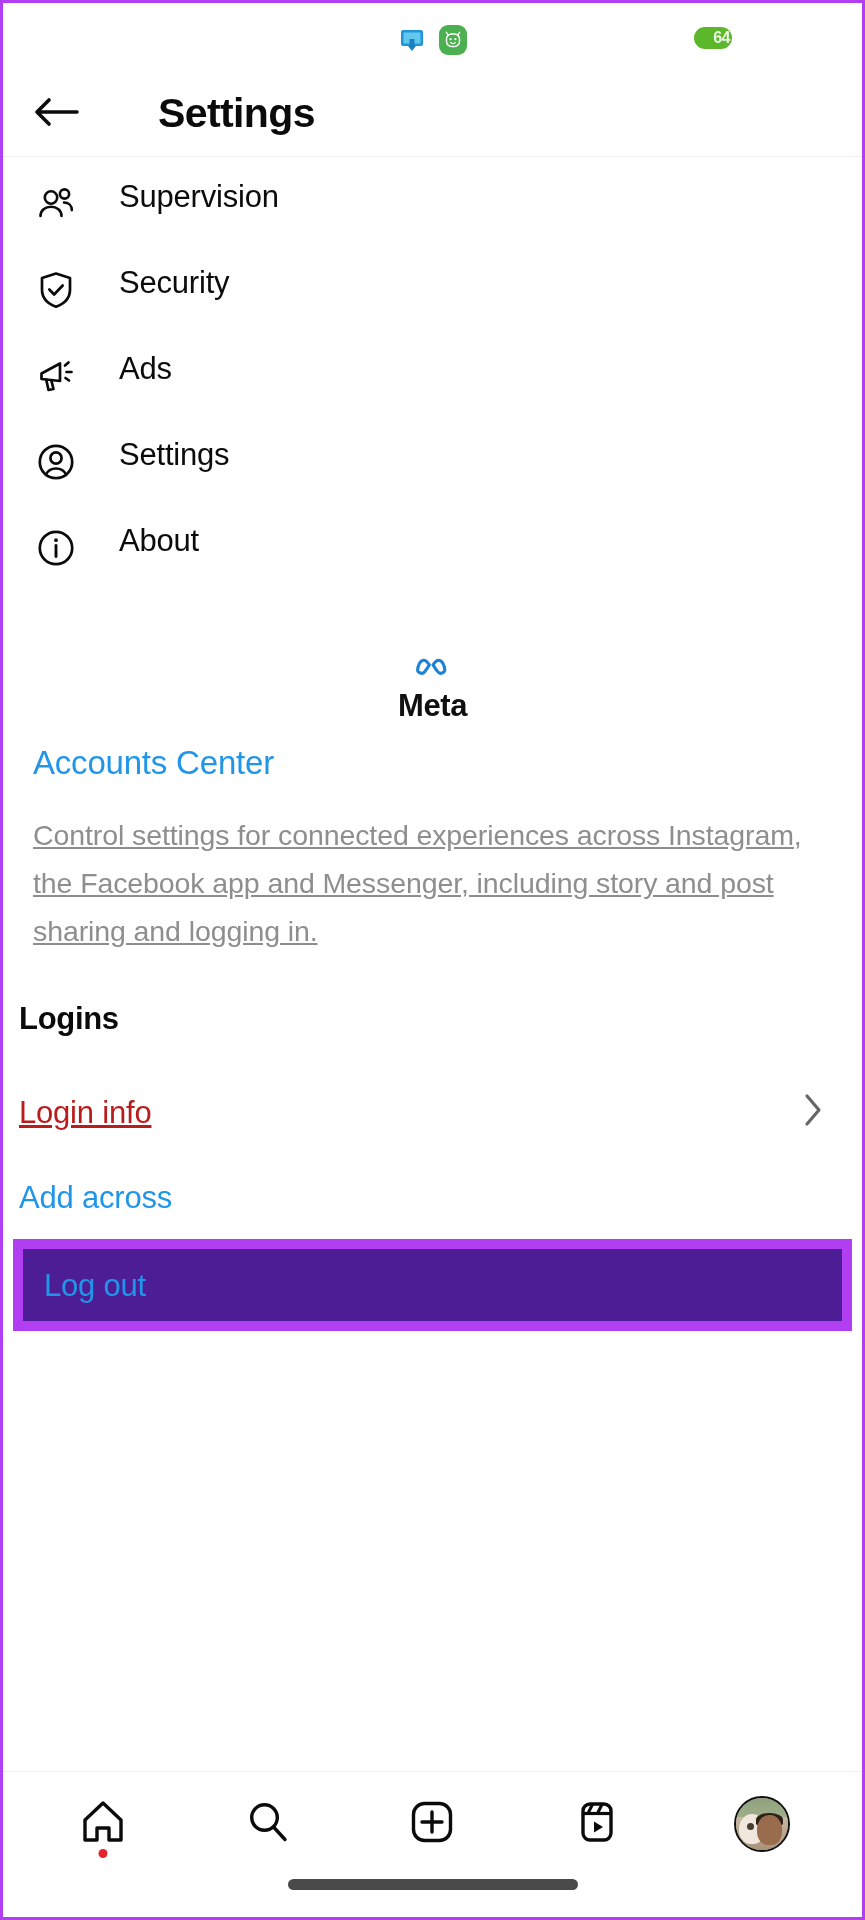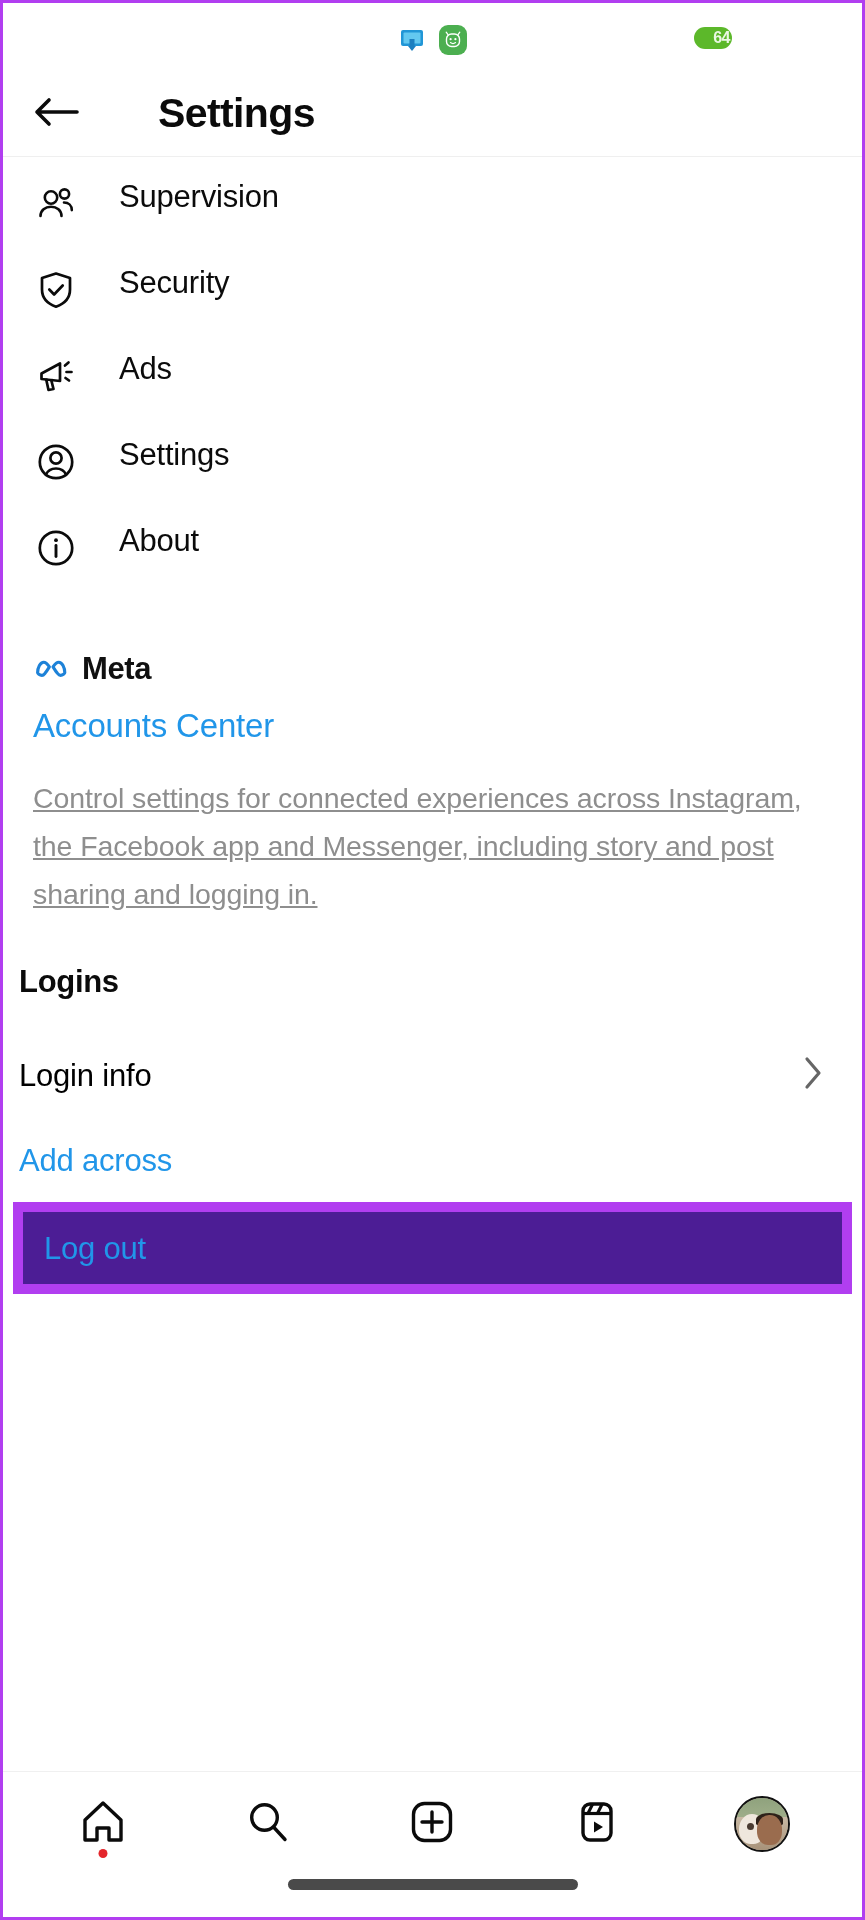--- a/index.html
+++ b/index.html
@@ -128,20 +128,21 @@
     letter-spacing: -0.2px;
   }
 
   
   .meta-block { padding: 36px 30px 0 30px; }
   .meta-brand {
     display: flex;
     align-items: center;
     gap: 9px;
     margin-bottom: 25px;
+    flex-direction: column;
   }
   .meta-logo { display: block; }
   .meta-word {
     font-size: 31px;
     font-weight: 700;
     color: #101010;
     letter-spacing: -0.4px;
     line-height: 1;
   }
   .accounts-center-link {
@@ -174,23 +175,24 @@
   }
   .login-row {
     display: flex;
     align-items: center;
     justify-content: space-between;
     height: 76px;
     cursor: pointer;
   }
   .login-row-label {
     font-size: 31px;
-    color: #000000;
+    color: #b91c1c;
     line-height: 1;
     letter-spacing: -0.2px;
+    text-decoration: underline;
   }
   .chevron { display: block; margin-right: 8px; }
   .add-account-link {
     font-size: 31px;
     color: #2196e9;
     line-height: 1;
     display: inline-block;
     margin-top: 32px;
     cursor: pointer;
     letter-spacing: -0.2px;

